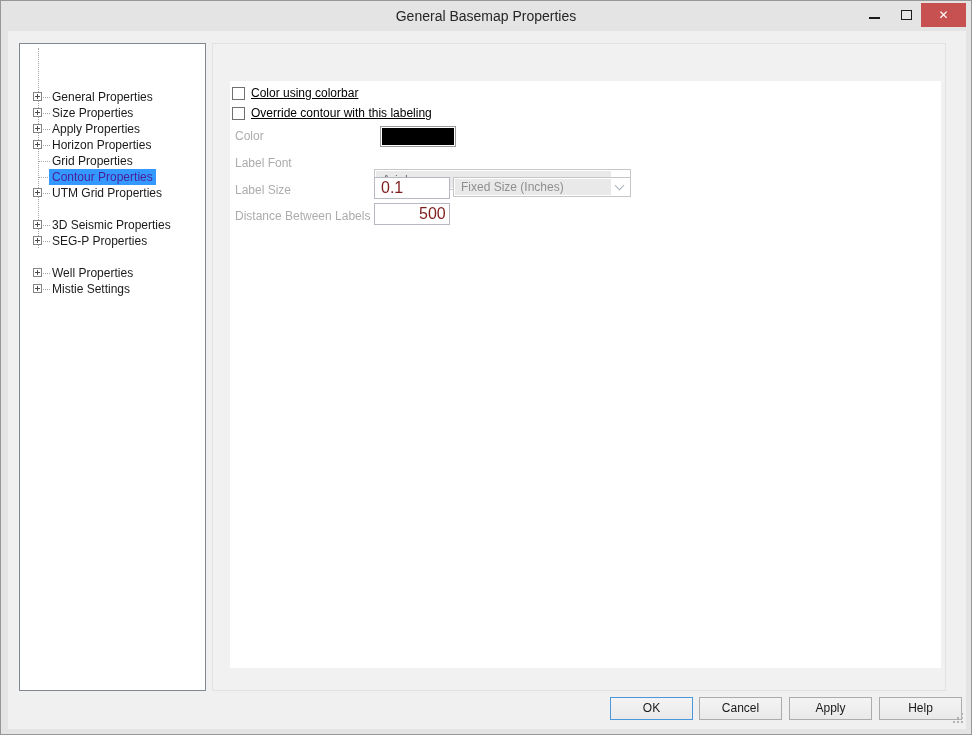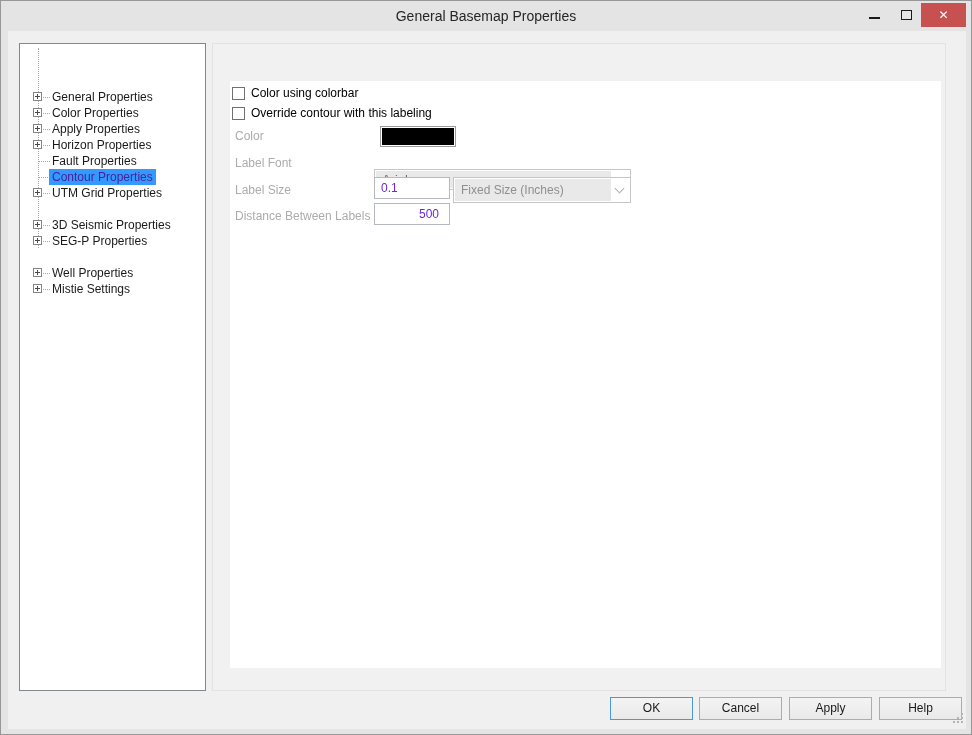--- a/index.html
+++ b/index.html
@@ -39,42 +39,42 @@
   .tree-row.selected .tree-label{ background:#3399ff; color:#4c1d95; }
 
   
   .right-pane{ position:absolute; left:211px; top:42px; width:734px; height:648px;
                background:#f1f1f1; border:1px solid #e2e2e2; }
   .white-panel{ position:absolute; left:229px; top:80px; width:711px; height:587px; background:#ffffff; }
 
   
   .checkbox{ position:absolute; width:13px; height:13px; background:#fff; border:1px solid #707070; }
   .cb1{ left:231px; top:86px; } .cb2{ left:231px; top:106px; }
-  .cb-label{ position:absolute; left:250px; height:16px; line-height:16px; color:#000; }
+  .cb-label{ position:absolute; left:250px; height:16px; line-height:16px; color:#000;text-decoration:underline; }
   .cb-label-1{ top:84px; } .cb-label-2{ top:104px; }
 
   .field-label{ position:absolute; left:234px; height:16px; line-height:16px; color:#acacac; }
   .lbl-color{ top:127px; } .lbl-font{ top:154px; } .lbl-size{ top:181px; } .lbl-dist{ top:207px; }
 
   .swatch{ position:absolute; left:379px; top:125px; width:76px; height:21px;
            border:1px solid #9a9a9a; background:#fff; padding:1px; }
   .swatch-inner{ width:100%; height:100%; background:#000000; }
 
   .combo{ position:absolute; background:#fff; border:1px solid #c6c6c6; }
   .combo-font{ left:373px; top:152px; width:257px; height:21px;margin-top:16px; }
-  .combo-unit{ left:452px; top:176px; width:178px; height:26px; }
+  .combo-unit{ left:452px; top:176px; width:178px; height:20px; }
   .combo-fill{ position:absolute; left:1px; top:1px; bottom:1px; right:19px; background:#e9e9e9; }
   .combo-text{ position:absolute; left:7px; top:0; height:100%; display:flex; align-items:center; }
   .combo-font .combo-text{ color:#6e6e6e; font-size:13px; }
   .combo-unit .combo-text{ color:#8f8f8f; font-size:12px; }
   .chevron{ position:absolute; right:7px; top:calc(50% - 5px); width:7px; height:7px;
             border:solid #a9b2ba; border-width:0 1.5px 1.5px 0; transform:rotate(45deg); }
 
   .text-input{ position:absolute; width:76px; height:22px; border:1px solid #b6bac0; background:#fff;
-               font-family:inherit; font-size:12px; color:#6d28d9; padding:0 0 0 6px; outline:none; }
+               font-family:inherit; font-size:16px; color:#7f1d1d; padding:0 0 0 6px; outline:none; }
   .inp-size{ left:373px; top:176px; } .inp-dist{ left:373px; top:202px;padding-left:44px; }
 
   
   .btn{ position:absolute; top:696px; width:83px; height:23px; background:linear-gradient(#f4f4f4,#e9e9e9);
         border:1px solid #acacac; text-align:center; line-height:21px; font-size:12px; color:#1a1a1a; cursor:default; }
   .btn-ok{ left:609px; border-color:#4a97d9; } .btn-cancel{ left:698px; } .btn-apply{ left:788px; } .btn-help{ left:878px; }
 
   
   .grip{ position:absolute; left:950px; top:710px; width:14px; height:14px; }
   .grip i{ position:absolute; width:2px; height:2px; background:#b4b4b4; }
@@ -105,35 +105,35 @@
     <div class="tree-vline"></div>
 
     <div class="tree-row" style="top:45px">
       <span class="tree-stub"></span>
       <span class="expander"></span>
       <span class="tree-label">General Properties</span>
     </div>
     <div class="tree-row" style="top:61px">
       <span class="tree-stub"></span>
       <span class="expander"></span>
-      <span class="tree-label">Color Properties</span>
+      <span class="tree-label">Size Properties</span>
     </div>
     <div class="tree-row" style="top:77px">
       <span class="tree-stub"></span>
       <span class="expander"></span>
       <span class="tree-label">Apply Properties</span>
     </div>
     <div class="tree-row" style="top:93px">
       <span class="tree-stub"></span>
       <span class="expander"></span>
       <span class="tree-label">Horizon Properties</span>
     </div>
     <div class="tree-row" style="top:109px">
       <span class="tree-stub"></span>
-      <span class="tree-label">Fault Properties</span>
+      <span class="tree-label">Grid Properties</span>
     </div>
     <div class="tree-row selected" style="top:125px">
       <span class="tree-stub"></span>
       <span class="tree-label">Contour Properties</span>
     </div>
     <div class="tree-row" style="top:141px">
       <span class="tree-stub"></span>
       <span class="expander"></span>
       <span class="tree-label">UTM Grid Properties</span>
     </div>

